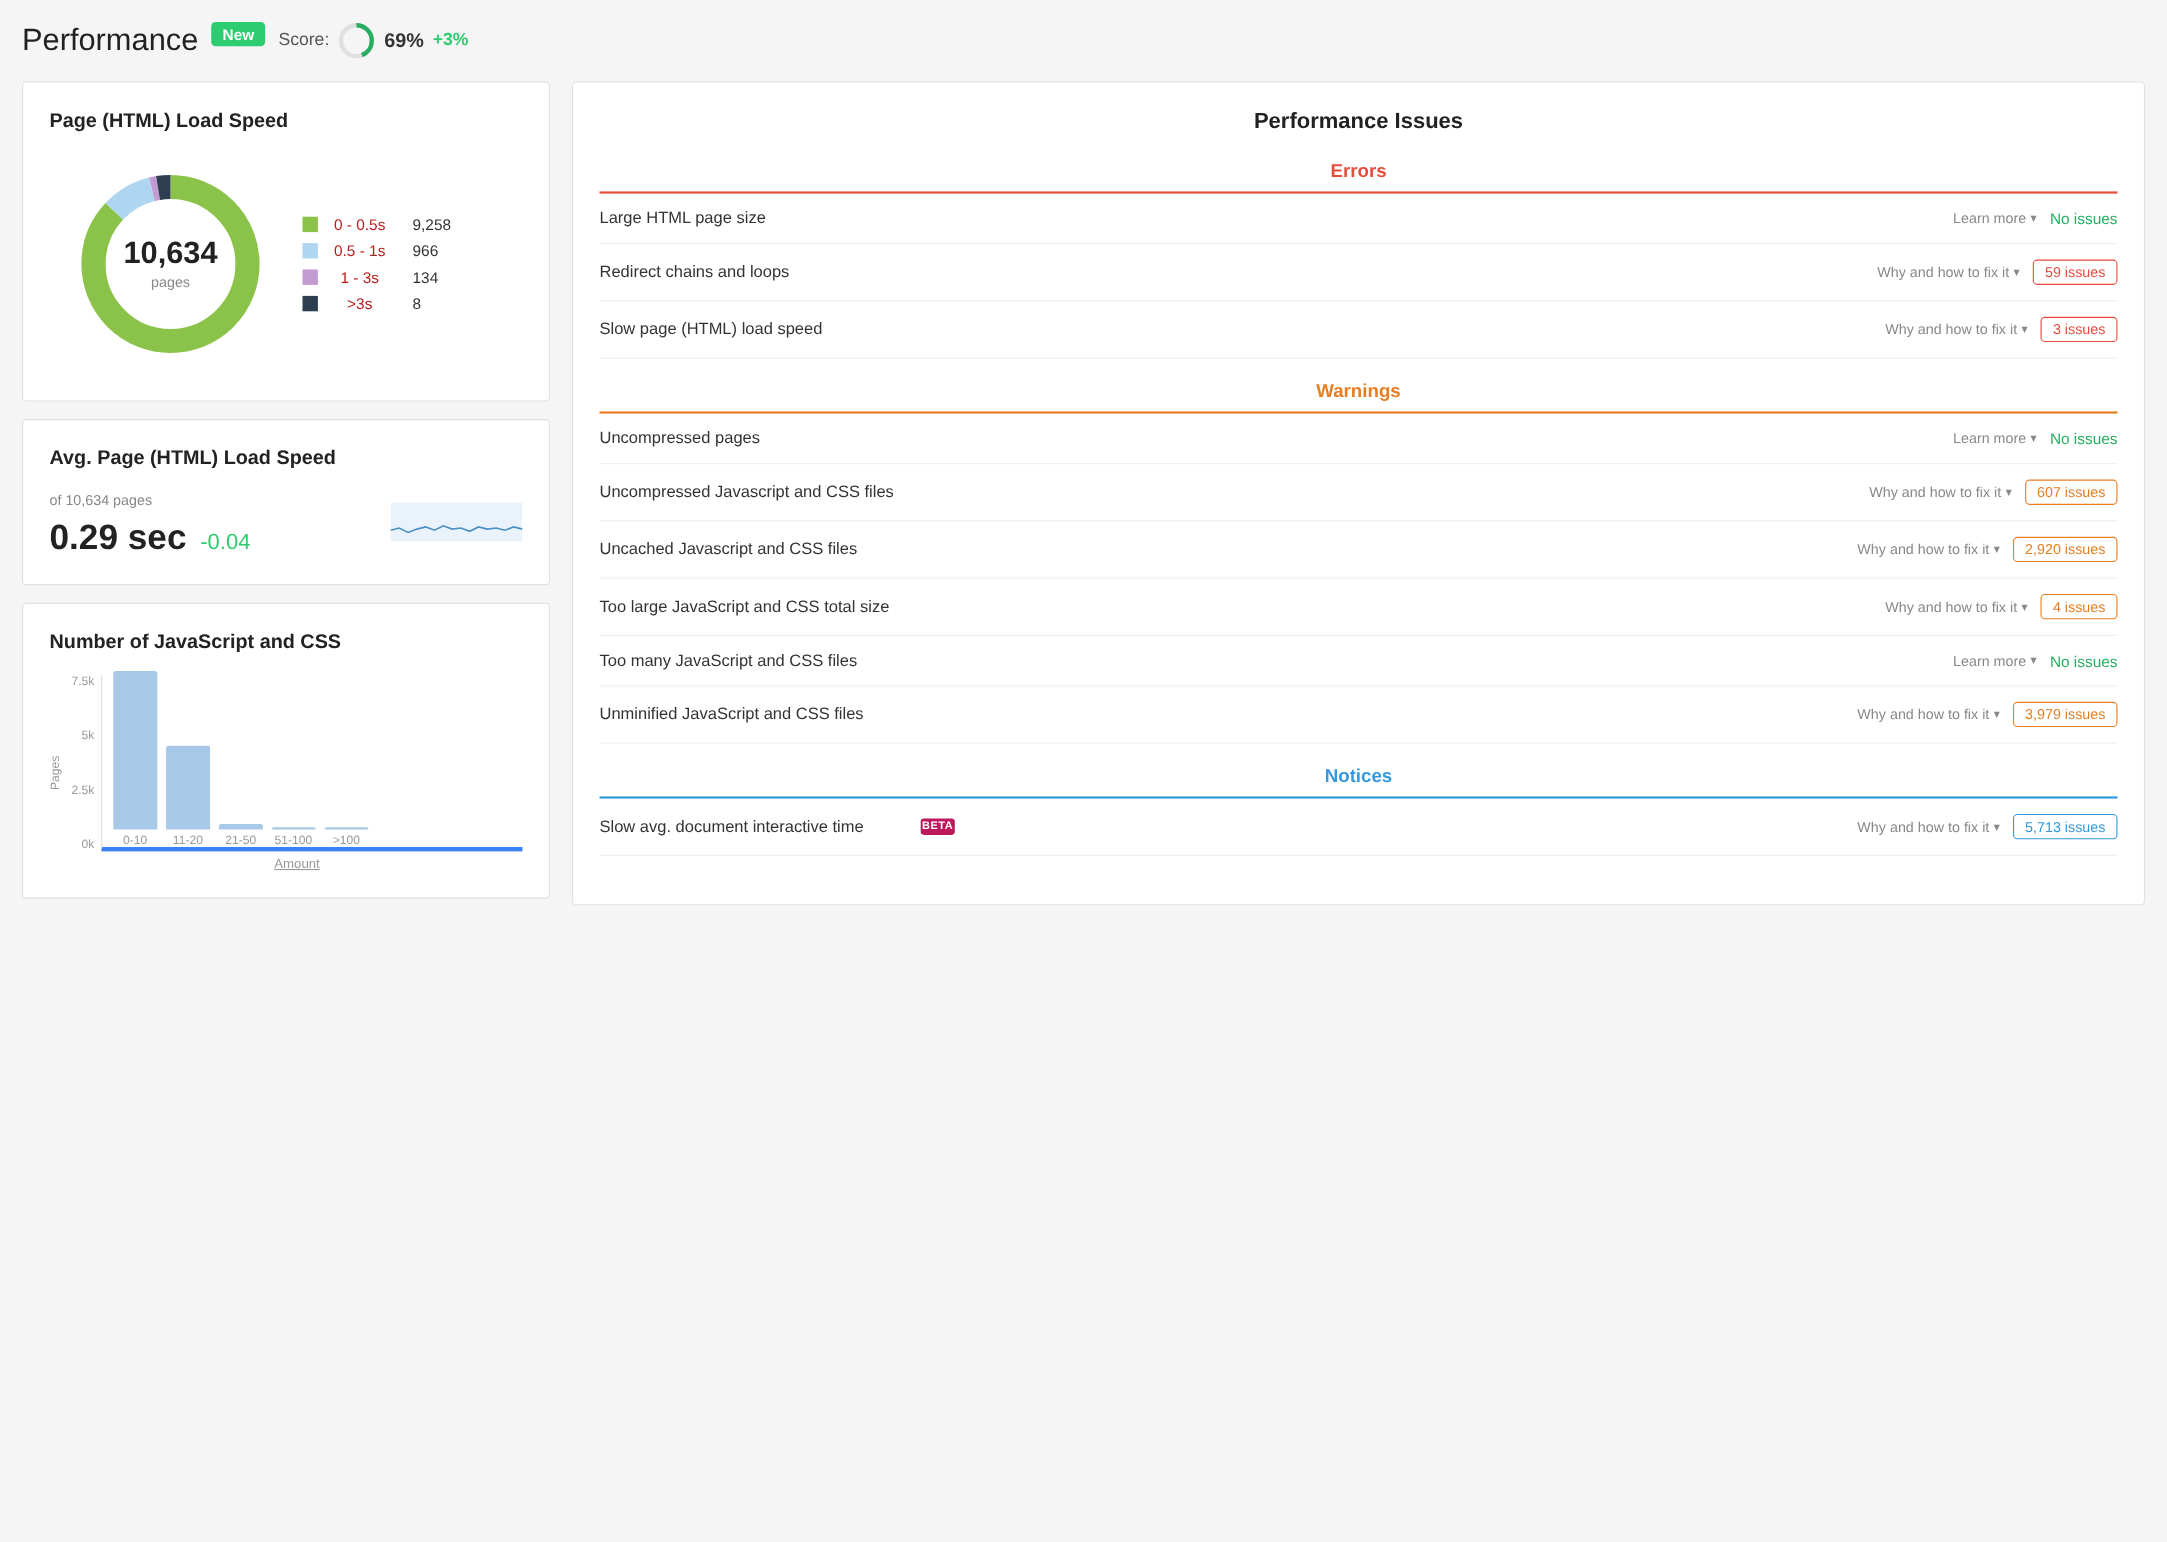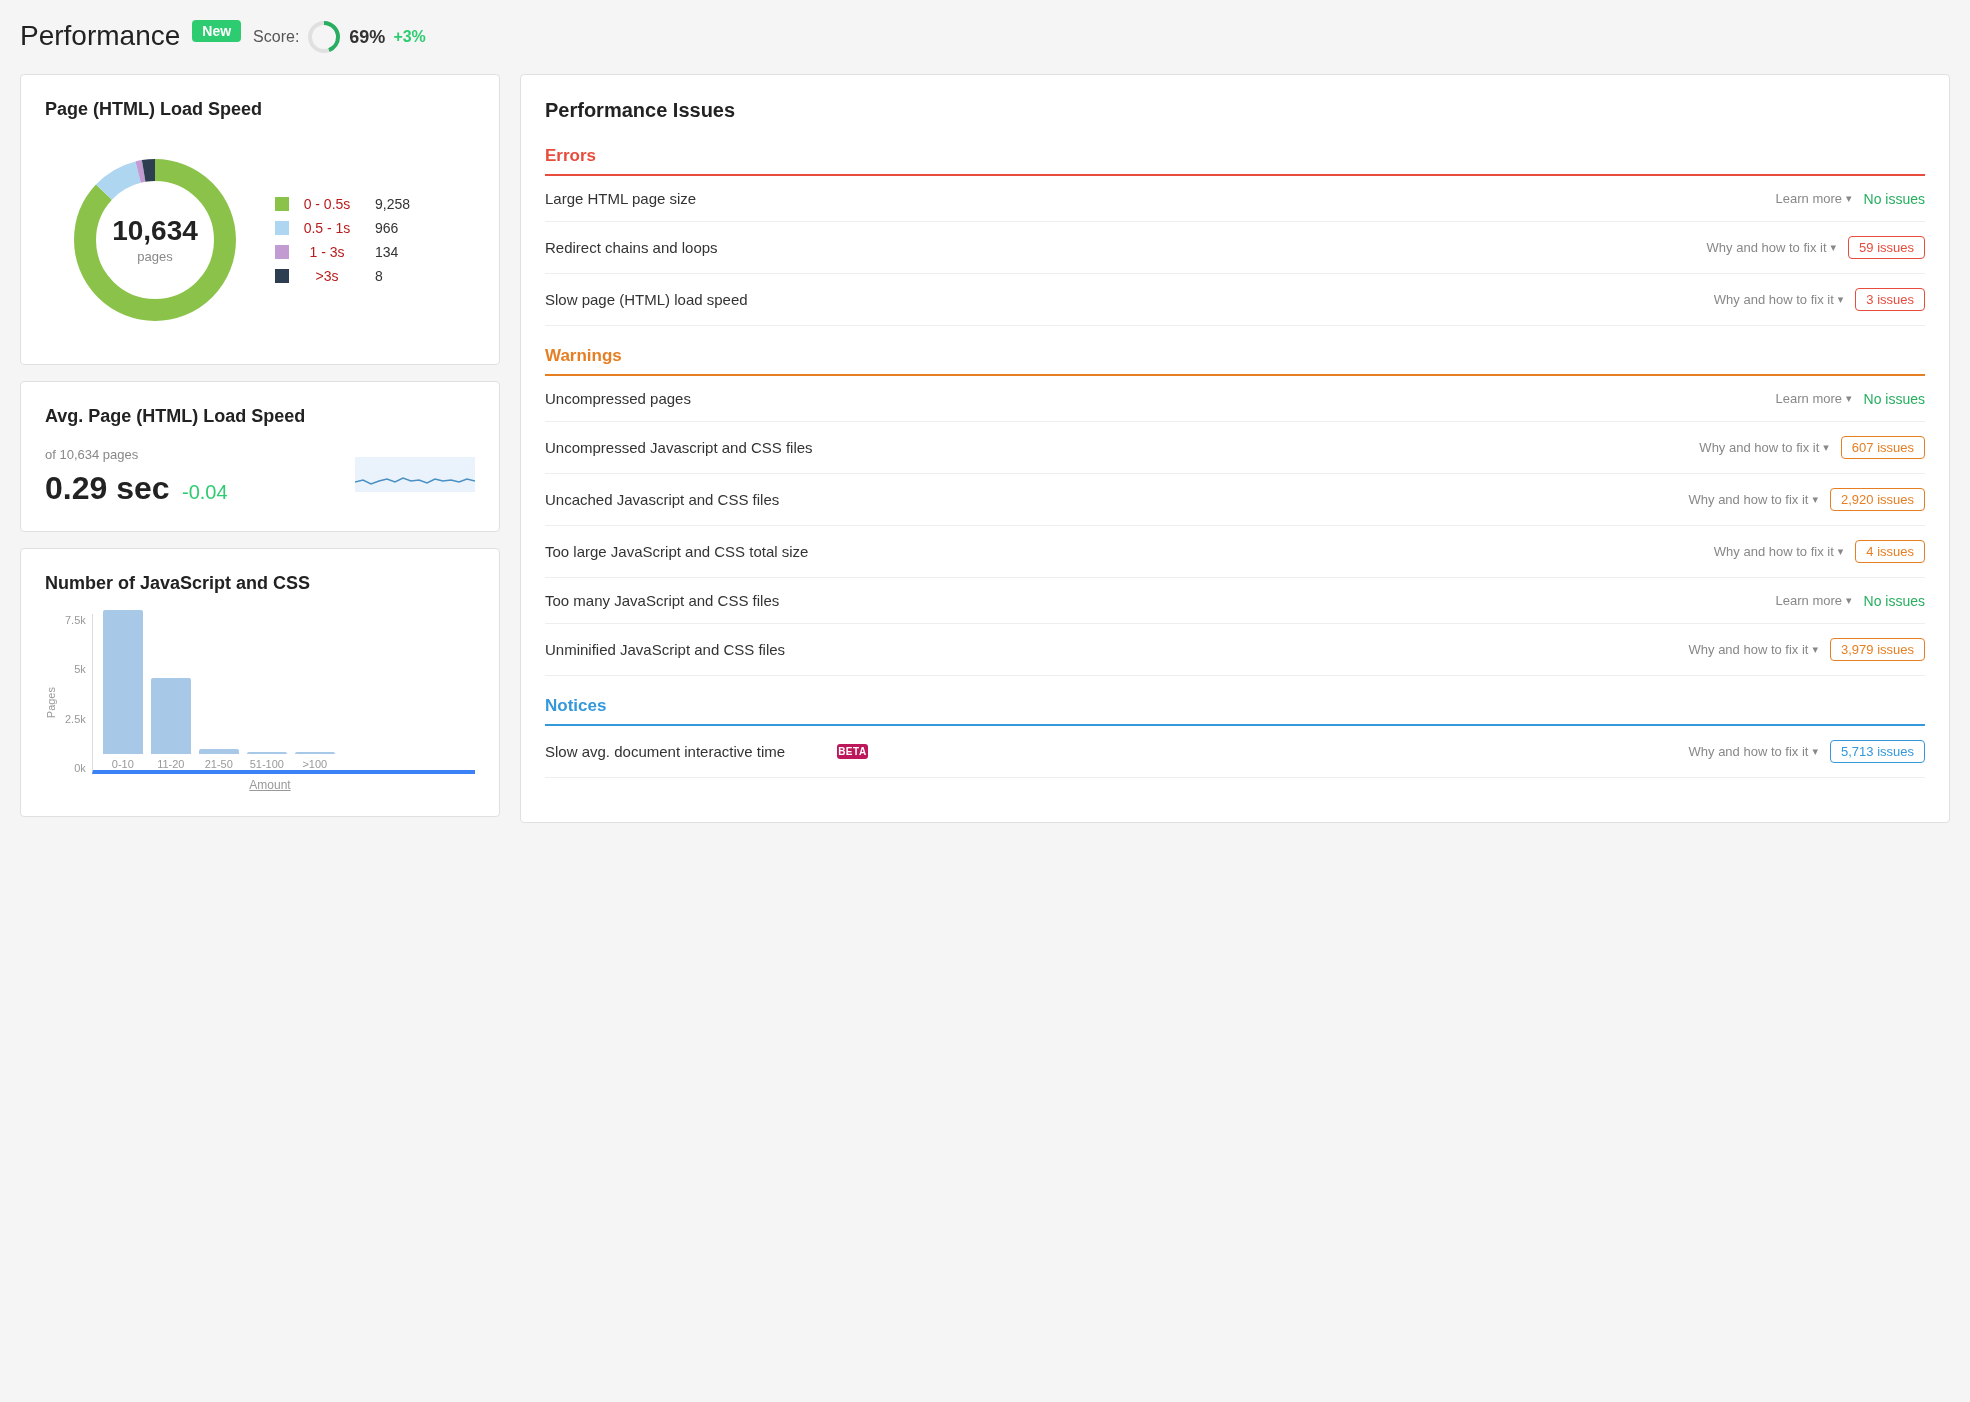--- a/index.html
+++ b/index.html
@@ -61,20 +61,21 @@
     .left-panel {
       display: flex;
       flex-direction: column;
       gap: 16px;
       width: 480px;
       flex-shrink: 0;
     }
 
     .right-panel {
       flex: 1;
+      text-align: center;
     }
 
     .card {
       background: white;
       border: 1px solid #e0e0e0;
       border-radius: 4px;
       padding: 24px;
     }
 
     .card-title {

